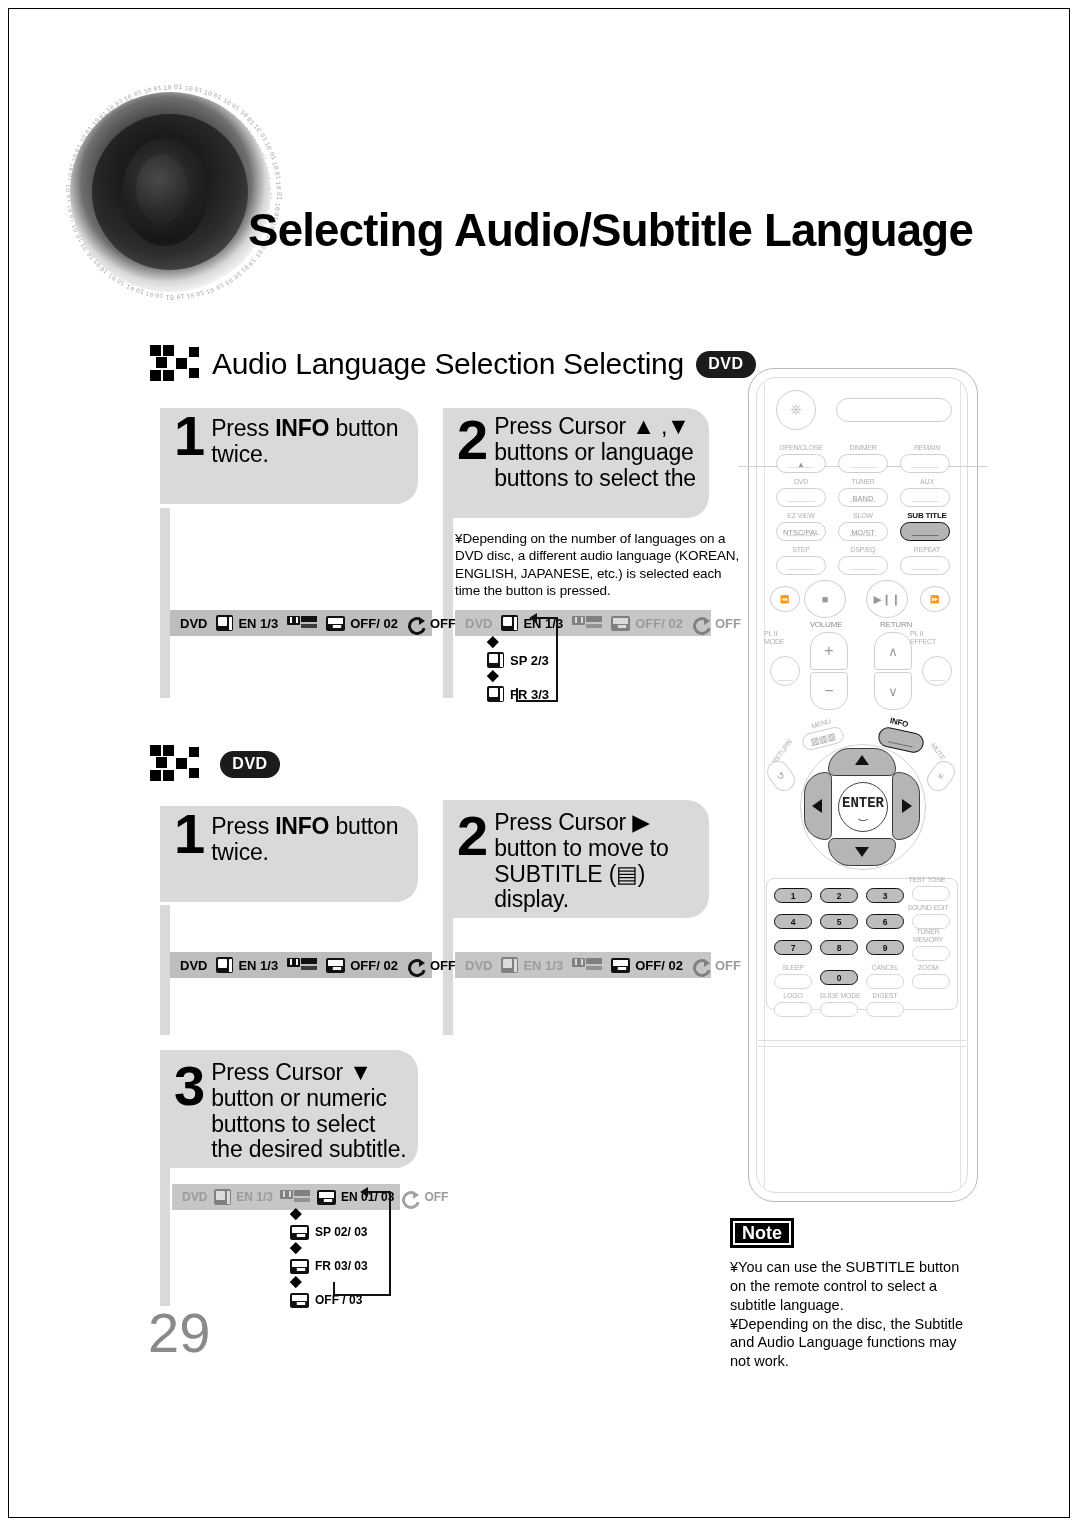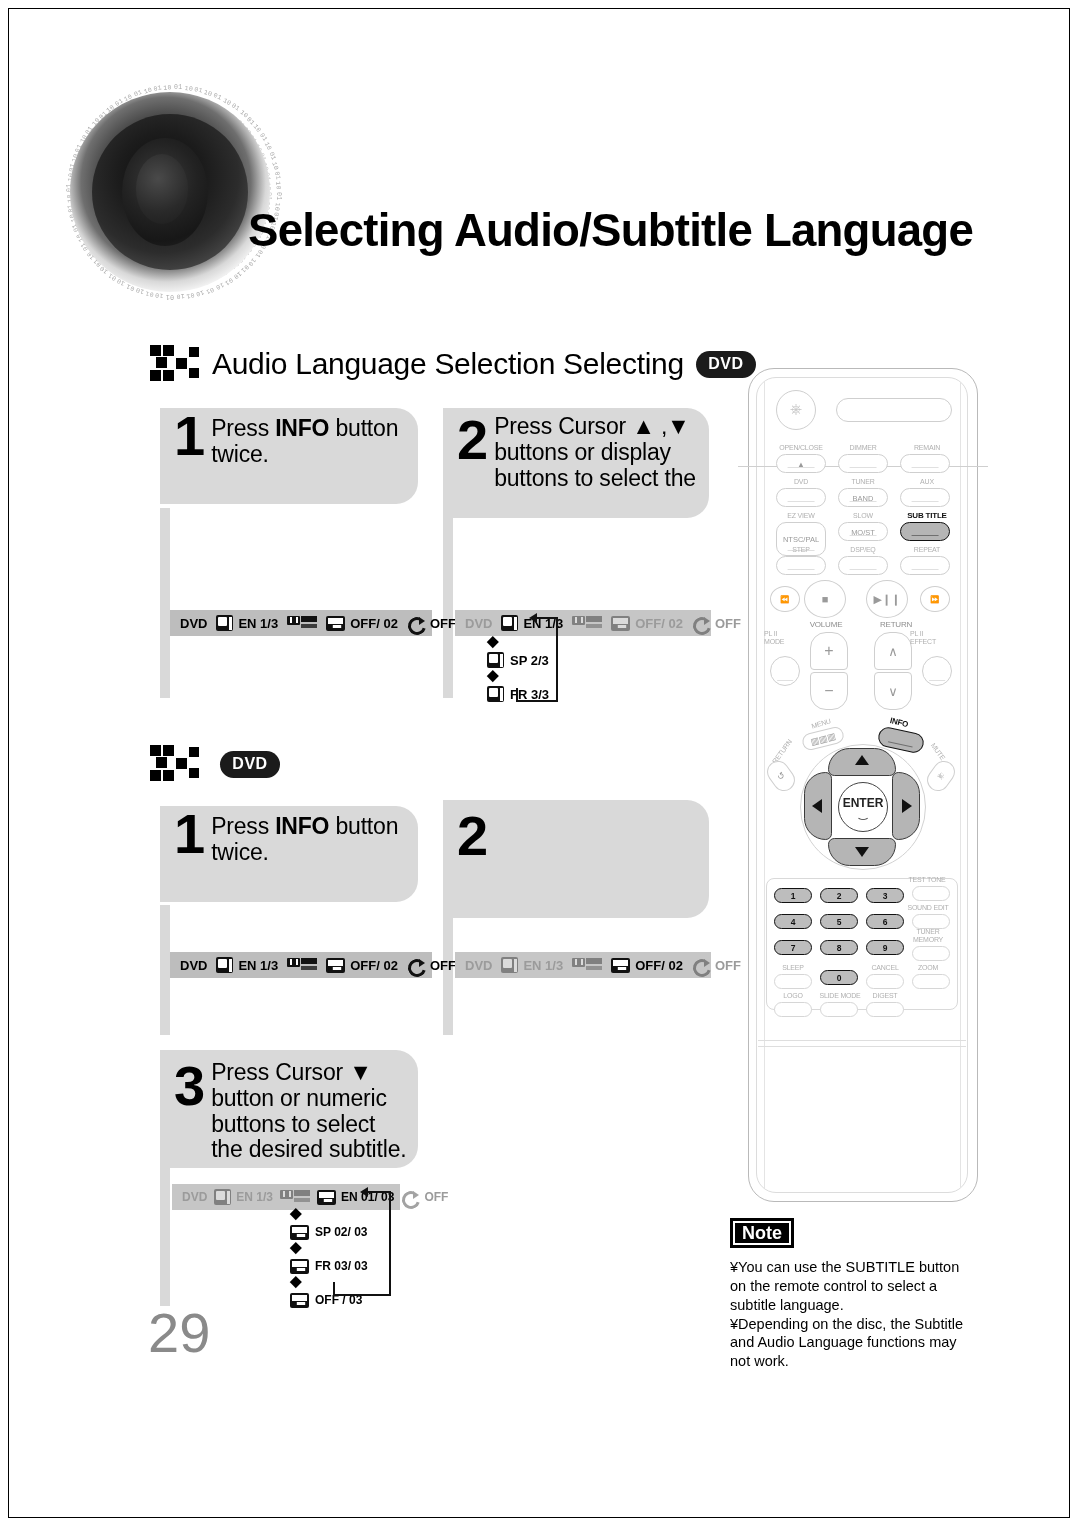--- a/index.html
+++ b/index.html
@@ -100,21 +100,21 @@
   .btn .slot{position:absolute;left:50%;transform:translateX(-50%);bottom:4px;width:56%;height:1px;background:#e0e0e0;}
   .btn.hl{background:#b5b5b5;border:1.8px solid #111;}
   .lbl{position:absolute;font-size:7px;color:#b0b0b0;text-align:center;white-space:nowrap;letter-spacing:-0.2px;}
   .lbl.dk{color:#111;font-weight:bold;}
   .lbl.md{color:#8e8e8e;}
   .btxt{position:absolute;font-size:7.5px;color:#9a9a9a;text-align:center;width:100%;top:50%;transform:translateY(-50%);}
   .dpad{position:absolute;width:124px;height:124px;border-radius:50%;border:1.4px solid #d2d2d2;}
   .dseg{position:absolute;background:#b5b5b5;border:1.6px solid #3a3a3a;}
   .dctr{position:absolute;left:38px;top:38px;width:48px;height:48px;border-radius:50%;background:#fff;border:1.5px solid #444;
     display:flex;flex-direction:column;align-items:center;justify-content:center;}
-  .dctr .et{font-size:12px;font-weight:bold;color:#222;}
+  .dctr .et{font-size:14px;font-weight:bold;color:#222;font-family:Liberation Mono, monospace;}
   .keypad{position:absolute;left:18px;top:510px;width:190px;height:130px;border:1.2px solid #d9d9d9;border-radius:8px;}
   .key{position:absolute;width:38px;height:15px;border-radius:8px;background:#bdbdbd;border:1.4px solid #111;box-sizing:border-box;
        font-size:8.5px;font-weight:bold;color:#111;display:flex;align-items:center;justify-content:center;}
   .key.off{background:#fff;border:1.2px solid #d6d6d6;color:#bbb;font-weight:normal;}
   .tri{width:0;height:0;display:inline-block;}
   .triu{border-left:7px solid transparent;border-right:7px solid transparent;border-bottom:10px solid #111;}
   .trid{border-left:7px solid transparent;border-right:7px solid transparent;border-top:10px solid #111;}
   .trir{border-top:7px solid transparent;border-bottom:7px solid transparent;border-left:10px solid #111;}
 </style>
 </head>
@@ -338,25 +338,29 @@
     <div class="steptext">
       <span>Press </span><b>INFO</b><span> button</span><br>
       <span>twice.</span>
     </div>
   </div>
 
   <div class="step" style="left:443px;top:408px;width:266px;height:110px;">
     <div class="stepnum" style="margin-top:6px;">2</div>
     <div class="steptext" style="padding-top:6px;">
       <span>Press Cursor ▲ ,▼</span><br>
-      <span>buttons or display</span><br>
+      <span>buttons or language</span><br>
       <span>buttons to select the</span><br>
     </div>
   </div>
 
+  <div class="noteP" style="left:455px;top:530px;width:285px;">¥Depending on the number of languages on a
+  DVD disc, a different audio language (KOREAN,
+  ENGLISH, JAPANESE, etc.) is selected each
+  time the button is pressed.</div>
 
   <div class="osd" style="left:170px;top:610px;width:262px;">
     <span class="itm">
         <span>DVD</span>
       </span>
     <span class="itm">
         <i class="ic ic-audio"></i>
         <span>EN 1/3</span>
       </span>
     <span class="itm">
@@ -441,20 +445,26 @@
   <div class="step" style="left:160px;top:806px;width:258px;height:96px;">
     <div class="stepnum">1</div>
     <div class="steptext">
       <span>Press </span><b>INFO</b><span> button</span><br>
       <span>twice.</span>
     </div>
   </div>
 
   <div class="step" style="left:443px;top:800px;width:266px;height:118px;">
     <div class="stepnum" style="margin-top:10px;">2</div>
+    <div class="steptext" style="padding-top:10px;">
+      <span>Press Cursor ▶</span><br>
+      <span>button to move to</span><br>
+      <span>SUBTITLE (▤)</span><br>
+      <span>display.</span>
+    </div>
   </div>
 
   <div class="osd" style="left:170px;top:952px;width:262px;">
     <span class="itm">
         <span>DVD</span>
       </span>
     <span class="itm">
         <i class="ic ic-audio"></i>
         <span>EN 1/3</span>
       </span>
@@ -607,21 +617,21 @@
         <div class="btxt">BAND</div>
         <div class="slot"></div>
       </div>
     <div class="btn" style="left:152px;top:120px;width:50px;height:19px;">
         <div class="slot"></div>
       </div>
 
     <div class="lbl" style="left:22px;top:144px;width:62px;">EZ VIEW</div>
     <div class="lbl" style="left:84px;top:144px;width:62px;">SLOW</div>
     <div class="lbl dk" style="left:148px;top:143px;width:62px;font-size:8px;">SUB TITLE</div>
-    <div class="btn" style="left:28px;top:154px;width:50px;height:34px;">
+    <div class="btn" style="left:28px;top:154px;width:50px;height:19px;">
         <div class="btxt">NTSC/PAL</div>
         <div class="slot"></div>
       </div>
     <div class="btn" style="left:90px;top:154px;width:50px;height:19px;">
         <div class="btxt">MO/ST</div>
         <div class="slot"></div>
       </div>
     <div class="btn hl" style="left:152px;top:154px;width:50px;height:19px;">
         <div class="slot" style="background:#6f6f6f;"></div>
       </div>

